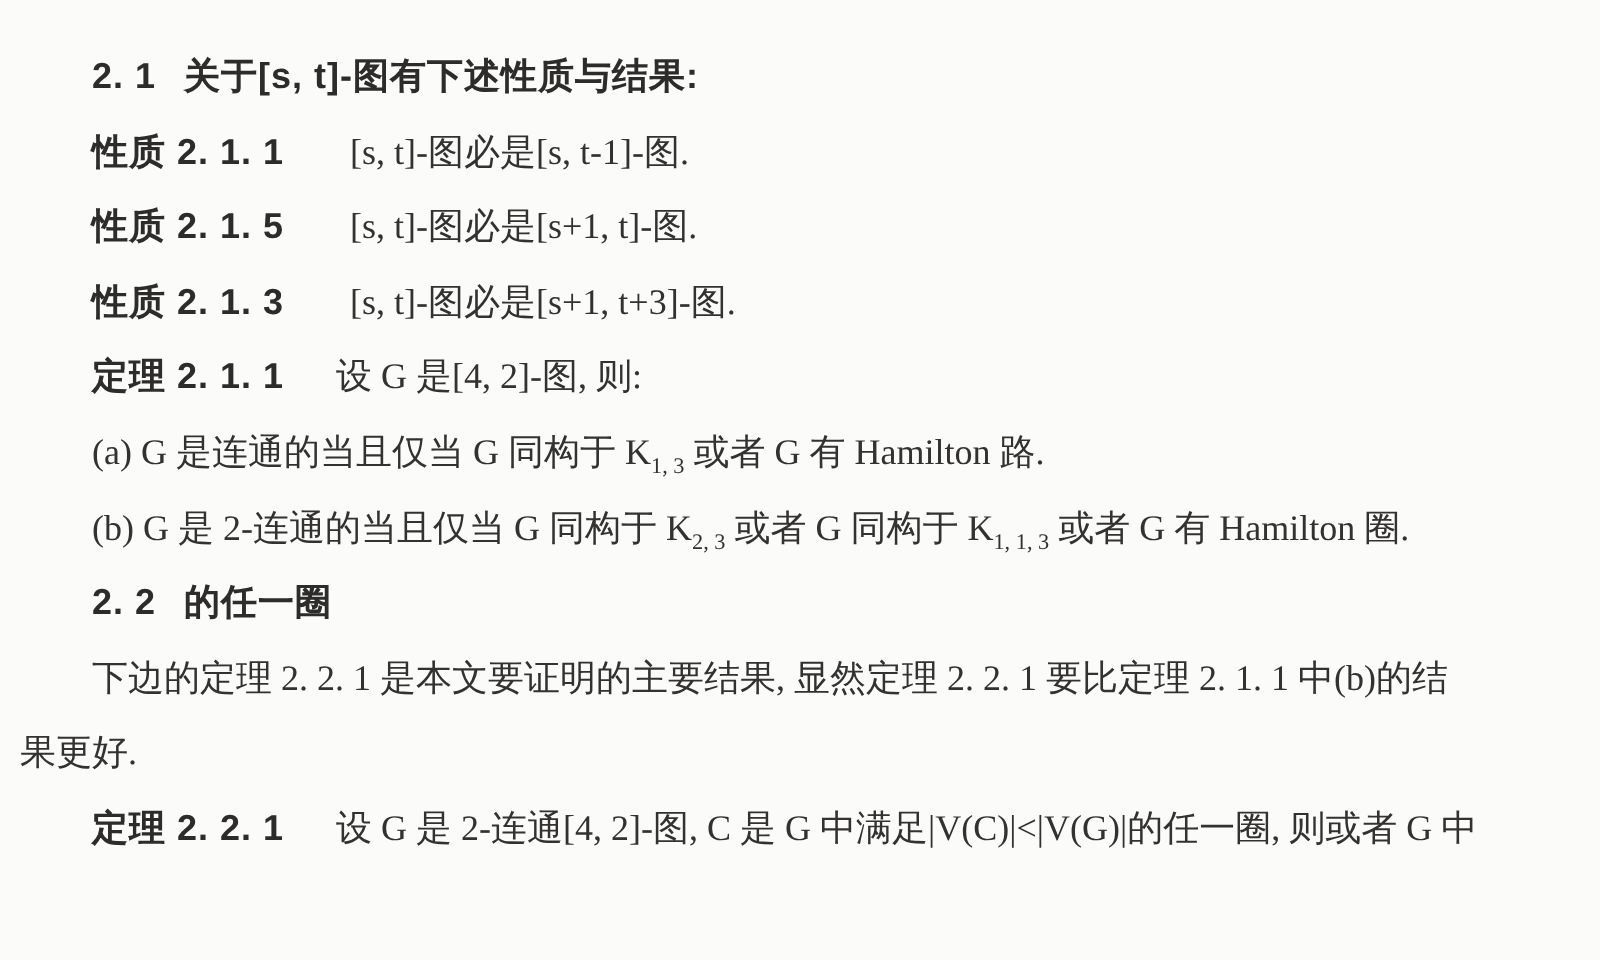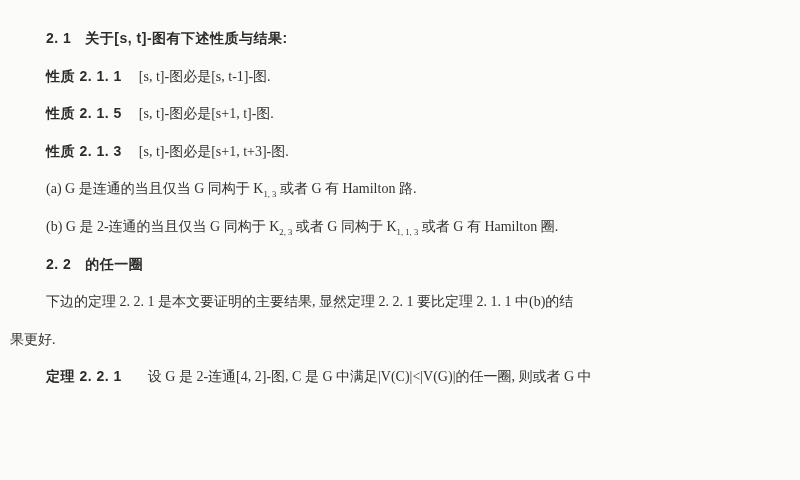--- a/index.html
+++ b/index.html
@@ -9,40 +9,40 @@
     height: 480px;
     overflow: hidden;
   }
   .page {
     position: relative;
     width: 800px;
     height: 480px;
     background: #fbfbfa;
     color: #333231;
     font-family: "Liberation Serif", serif;
-    font-size: 14px;
+    font-size: 18px;
     box-sizing: border-box;
     padding-top: 20px;
   }
   .line {
     height: 37.6px;
     line-height: 37.6px;
     padding-left: 10px;
     white-space: pre;
     box-sizing: border-box;
   }
   .line.indent {
     padding-left: 46px;
   }
   .lbl {
     font-family: "Liberation Sans", sans-serif;
     font-weight: 700;
     letter-spacing: 0.5px;
     white-space: pre;
-    margin-right: 17px;
+    margin-right: 33px;
     color: #2d2c2b;
   }
   .line.heading .lbl { margin-right: 14px; }
   .line.theorem .lbl { margin-right: 26px; }
   .line.heading .txt {
     font-family: "Liberation Sans", sans-serif;
     font-weight: 700;
     letter-spacing: 0.5px;
     color: #2d2c2b;
   }
@@ -62,20 +62,21 @@
 <div class="page">
 
   <div class="line indent heading"><span class="lbl">2. 1</span><span class="txt">关于[s, t]-图有下述性质与结果:</span></div>
 
   <div class="line indent"><span class="lbl">性质 2. 1. 1</span><span class="txt">[s, t]-图必是[s, t-1]-图.</span></div>
 
   <div class="line indent"><span class="lbl">性质 2. 1. 5</span><span class="txt">[s, t]-图必是[s+1, t]-图.</span></div>
 
   <div class="line indent"><span class="lbl">性质 2. 1. 3</span><span class="txt">[s, t]-图必是[s+1, t+3]-图.</span></div>
 
+  <div class="line indent theorem"><span class="lbl">定理 2. 1. 1</span><span class="txt">设 G 是[4, 2]-图, 则:</span></div>
 
   <div class="line indent"><span class="txt">(a) G 是连通的当且仅当 G 同构于 K<sub>1, 3</sub> 或者 G 有 Hamilton 路.</span></div>
 
   <div class="line indent"><span class="txt">(b) G 是 2-连通的当且仅当 G 同构于 K<sub>2, 3</sub> 或者 G 同构于 K<sub>1, 1, 3</sub> 或者 G 有 Hamilton 圈.</span></div>
 
   <div class="line indent heading"><span class="lbl">2. 2</span><span class="txt">的任一圈</span></div>
 
   <div class="line indent"><span class="txt">下边的定理 2. 2. 1 是本文要证明的主要结果, 显然定理 2. 2. 1 要比定理 2. 1. 1 中(b)的结</span></div>
 
   <div class="line"><span class="txt">果更好.</span></div>

